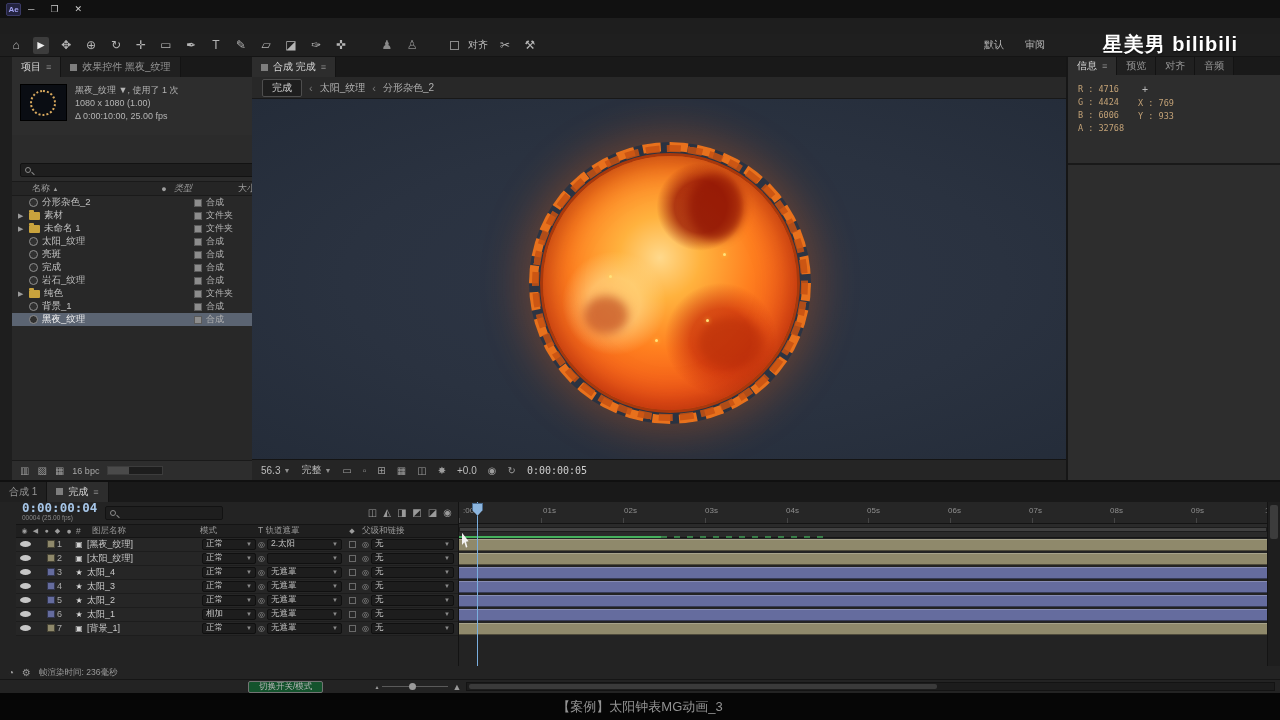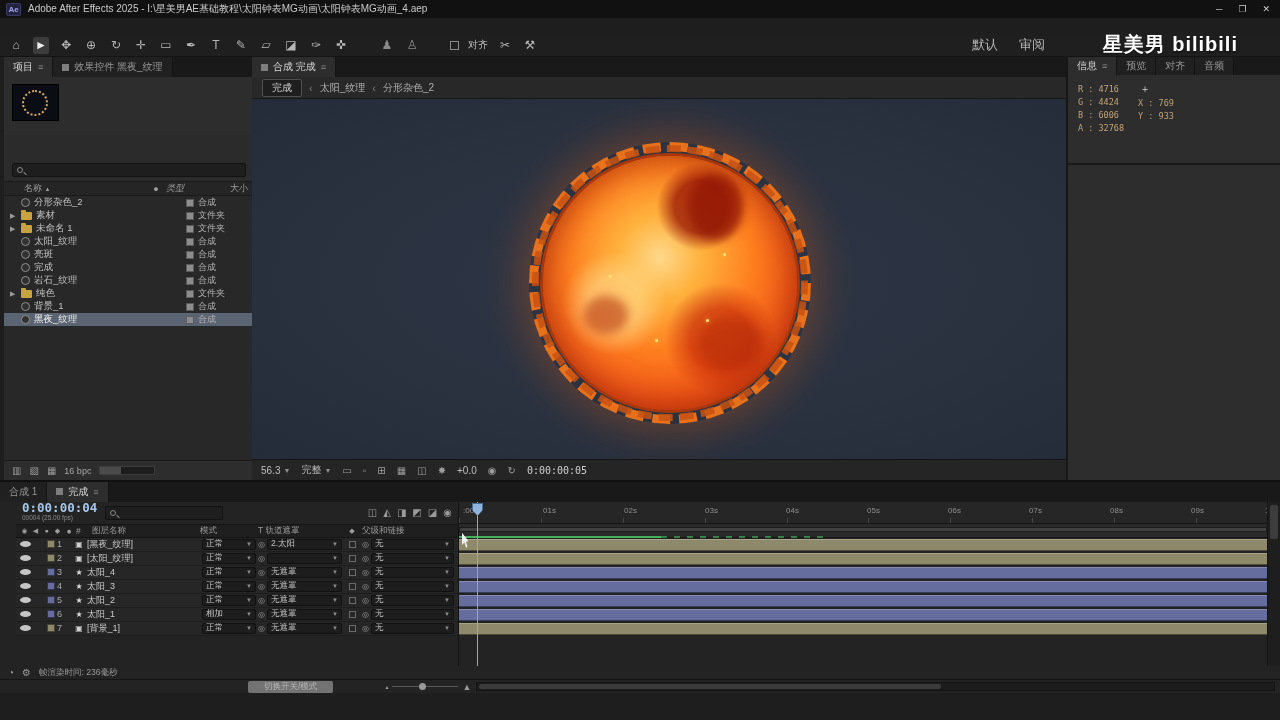--- a/index.html
+++ b/index.html
@@ -20,34 +20,34 @@
   
   .toolbar{position:absolute;left:0;top:34px;width:100%;height:23px;background:#1f1f1f;border-bottom:1px solid #141414;
            display:flex;align-items:center;gap:9px;padding:0 8px;font-size:12px;color:#b5b5b5;}
   .tool{display:inline-flex;align-items:center;justify-content:center;width:16px;height:17px;line-height:16px;}
   .tool.active{background:#3c3c3c;border-radius:2px;color:#eee;}
   .tool.dim{color:#8a8a8a;}
   .tgap{width:12px;}
   .cbx{width:9px;height:9px;border:1px solid #8a8a8a;background:#1f1f1f;display:inline-block;}
   .tlabel{font-size:10px;color:#bdbdbd;}
   .toolbar .spacer{flex:1;}
-  .ws{font-size:13px;color:#b8b8b8;padding:2px 6px;}
+  .ws{font-size:10px;color:#b8b8b8;padding:2px 6px;}
   .wsgap{width:212px;}
   .watermark{position:absolute;top:31px;right:42px;z-index:60;font-size:20px;font-weight:bold;color:#fff;
              letter-spacing:1px;text-shadow:0 1px 2px rgba(0,0,0,.6);}
   
   .main{position:absolute;left:0;top:57px;width:100%;height:423px;}
   .tabsbar{height:20px;background:#191919;display:flex;align-items:stretch;}
   .tab{display:flex;align-items:center;gap:5px;padding:0 9px;color:#969696;background:#202020;
        border-right:1px solid #131313;font-size:10px;white-space:nowrap;}
   .tab.active{background:#2d2d2d;color:#d8d8d8;}
   .tabsq{width:7px;height:7px;background:#7e7e7e;display:inline-block;}
   .tmenu{color:#8a8a8a;font-size:9px;}
   
-  .left-panel{position:absolute;left:4px;top:0;width:252px;height:100%;background:#2b2b2b;
+  .left-panel{position:absolute;left:12px;top:0;width:252px;height:100%;background:#2b2b2b;
               border-right:2px solid #161616;display:flex;flex-direction:column;}
   .pinfo{height:58px;background:#2d2d2d;display:flex;gap:8px;padding:7px 8px;}
   .thumb{width:47px;height:37px;background:#0a0d13;border:1px solid #000;position:relative;flex:none;}
   .thumb-ring{position:absolute;left:9px;top:5px;width:26px;height:26px;border:2px dotted #d8a95e;border-radius:50%;}
   .pinfo-text{font-size:9px;color:#b4b4b4;line-height:13px;white-space:nowrap;overflow:hidden;}
   .pgap{height:24px;background:#2b2b2b;}
   .psearch{height:22px;padding:4px 8px;background:#2b2b2b;}
   .searchbox{background:#1e1e1e;border:1px solid #121212;height:14px;border-radius:2px;
              display:flex;align-items:center;gap:4px;padding:0 4px;font-size:9px;color:#7a7a7a;}
   .mag{width:6px;height:6px;border:1px solid #8a8a8a;border-radius:50%;position:relative;flex:none;}
@@ -179,41 +179,40 @@
               clip-path:polygon(0 0,100% 0,100% 55%,50% 100%,0 55%);z-index:8;}
   .cursorp{position:absolute;left:3px;top:31px;width:10px;height:15px;background:#f2f2f2;z-index:9;
            clip-path:polygon(0 0,0 82%,24% 64%,40% 100%,54% 94%,40% 60%,66% 58%);
            filter:drop-shadow(0 0 1px #000);}
   .vscroll{position:absolute;right:0;top:0;bottom:0;width:13px;background:#1e1e1e;border-left:1px solid #141414;}
   .vthumb{position:absolute;left:2px;right:2px;top:3px;height:34px;background:#3c3c3c;border-radius:2px;}
   .tstatus{height:13px;display:flex;align-items:center;gap:8px;padding:0 8px;font-size:8.5px;color:#9a9a9a;}
   .tscroll{height:14px;display:flex;align-items:center;background:#232323;border-top:1px solid #151515;
            font-size:9px;color:#9a9a9a;}
   .sgap1{width:248px;flex:none;}
-  .toggle-btn{background:#1d4ed8;border:6px solid #737373;border-radius:2px;padding:0px 10px;font-size:8.5px;
+  .toggle-btn{background:#14532d;border:1px solid #737373;border-radius:2px;padding:0px 10px;font-size:8.5px;
               color:#b6b6b6;height:12px;display:flex;align-items:center;}
   .sgap2{width:52px;flex:none;}
   .zoomctl{display:flex;align-items:center;gap:4px;width:86px;flex:none;}
   .zm-s{font-size:6px;} .zm-l{font-size:9px;}
   .zline{flex:1;height:1px;background:#5a5a5a;position:relative;}
   .zknob{position:absolute;left:40%;top:-3px;width:7px;height:7px;border-radius:50%;background:#9a9a9a;}
   .hscroll{flex:1;height:9px;background:#1c1c1c;border:1px solid #131313;margin:0 5px;position:relative;}
   .hthumb{position:absolute;left:2px;top:1px;bottom:1px;width:58%;background:#3a3a3a;border-radius:2px;}
   
   .captionbar{position:absolute;left:0;top:693px;width:100%;height:27px;background:#060606;
               display:flex;align-items:center;justify-content:center;font-size:13px;color:#939393;}
 </style>
 </head>
 <body>
 
 <div class="app">
 
   <div class="titlebar">
     <span class="ae-badge">Ae</span>
-    <span class="title">Adobe After Effects 2025 - I:\星美男AE基础教程\太阳钟表MG动画\太阳钟表MG动画_4.aep</span>
     <span class="wincontrols">
       <span>─</span>
       <span>❐</span>
       <span>✕</span>
     </span>
   </div>
 
 
   <div class="toolbar">
     <span class="tool">⌂</span>
@@ -256,20 +255,25 @@
         </div>
         <div class="tab">
           <span class="tabsq"></span>
           <span>效果控件 黑夜_纹理</span>
         </div>
       </div>
       <div class="pinfo">
         <div class="thumb">
             <div class="thumb-ring"></div>
           </div>
+        <div class="pinfo-text">
+          <div>黑夜_纹理 ▼, 使用了 1 次</div>
+          <div>1080 x 1080 (1.00)</div>
+          <div>Δ 0:00:10:00, 25.00 fps</div>
+        </div>
       </div>
       <div class="pgap"></div>
       <div class="psearch">
         <div class="searchbox">
           <span class="mag"></span>
         </div>
       </div>
       <div class="pcols">
         <span class="cname"><span>名称</span> <span style="font-size:6px">▲</span></span>
         <span class="cdot">●</span>
@@ -766,14 +770,17 @@
             <span class="zknob"></span>
           </span>
         <span class="zm-l">▲</span>
       </span>
       <span class="hscroll">
           <span class="hthumb"></span>
         </span>
     </div>
   </div>
 
+  <div class="captionbar">
+    <span>【案例】太阳钟表MG动画_3</span>
+  </div>
 
 </div>
 
 </body></html>

